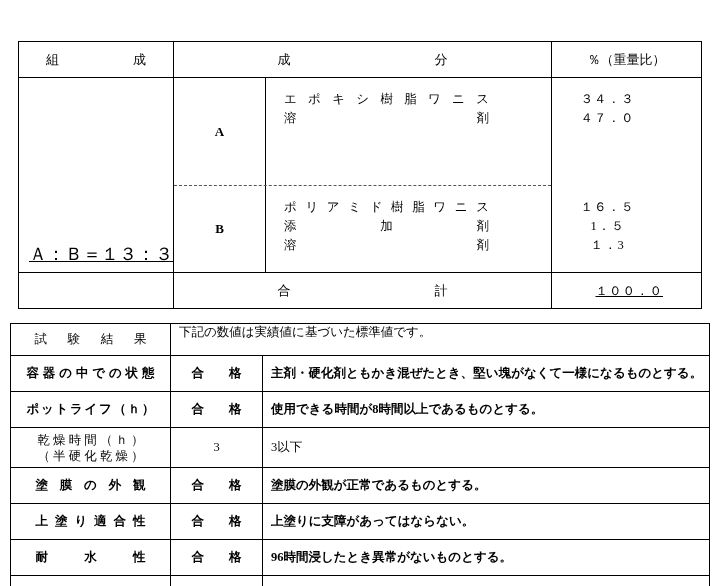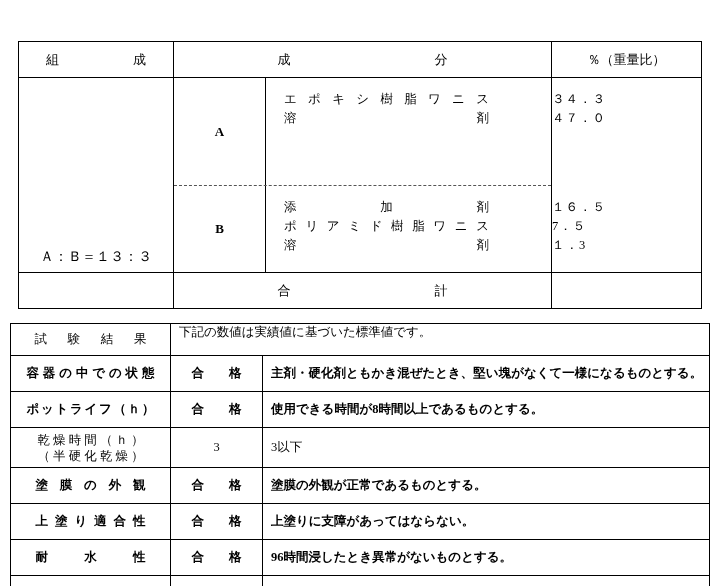--- a/index.html
+++ b/index.html
@@ -87,22 +87,23 @@
     text-align: justify;
     text-align-last: justify;
   }
 
   
   .ratio-cell {
     position: absolute;
     left: 0;
     bottom: 6px;
     width: 100%;
-    text-align: center;
-    font-size: 14px;
+    text-align: right;
+    font-size: 18px;
+    text-decoration: underline;
   }
 
   
   .groups {
     width: 100%;
     height: 100%;
     box-sizing: border-box;
   }
   .group {
     display: flex;
@@ -147,21 +148,21 @@
   .pct-groups {
     width: 100%;
     height: 100%;
     box-sizing: border-box;
   }
   .pct-group.gA { height: 108px; box-sizing: border-box; padding-top: 12px; }
   .pct-group.gB { height: 86px; box-sizing: border-box; padding-top: 12px; }
   .pct-line {
     font-size: 12.5px;
     line-height: 19px;
-    text-align: left;
+    text-align: center;
     padding-right: 38px;
     letter-spacing: 1px;
   }
   .total-label {
     text-align: center;
     font-size: 13px;
     line-height: 36px;
   }
   .total-val {
     text-align: right;
@@ -296,48 +297,51 @@
             <div class="grp-items">
               <div class="item-line"><span class="item-name">エポキシ樹脂ワニス</span></div>
               <div class="item-line"><span class="item-name">溶　　　　　　剤</span></div>
             </div>
           </div>
           <div class="group gB">
             <div class="grp-label">
               <span>B</span>
             </div>
             <div class="grp-items">
+              <div class="item-line"><span class="item-name">ポリアミド樹脂ワニス</span></div>
               <div class="item-line"><span class="item-name">添　　加　　剤</span></div>
-              <div class="item-line"><span class="item-name">ポリアミド樹脂ワニス</span></div>
               <div class="item-line"><span class="item-name">溶　　　　　　剤</span></div>
             </div>
           </div>
         </div>
       </div>
 
       <div class="col-c">
         <div class="pct-groups">
           <div class="pct-group gA">
             <div class="pct-line">３４．３</div>
             <div class="pct-line">４７．０</div>
           </div>
           <div class="pct-group gB">
             <div class="pct-line">１６．５</div>
-            <div class="pct-line">7．５</div>
+            <div class="pct-line">1．５</div>
             <div class="pct-line">１．3</div>
           </div>
         </div>
       </div>
     </div>
 
     <div class="t1-row t1-total">
       <div class="col-a"></div>
       <div class="col-b">
         <div class="total-label"><span class="spread-3">合　　　　　計</span></div>
       </div>
+      <div class="col-c">
+        <div class="total-val">１００．０</div>
+      </div>
     </div>
   </div>
 
   <div class="table2">
 
     <div class="t2-row r-head1">
       <div class="t2-c1">
         <span class="sp-4">試　験　結　果</span>
       </div>
       <div class="t2-c-wide">

